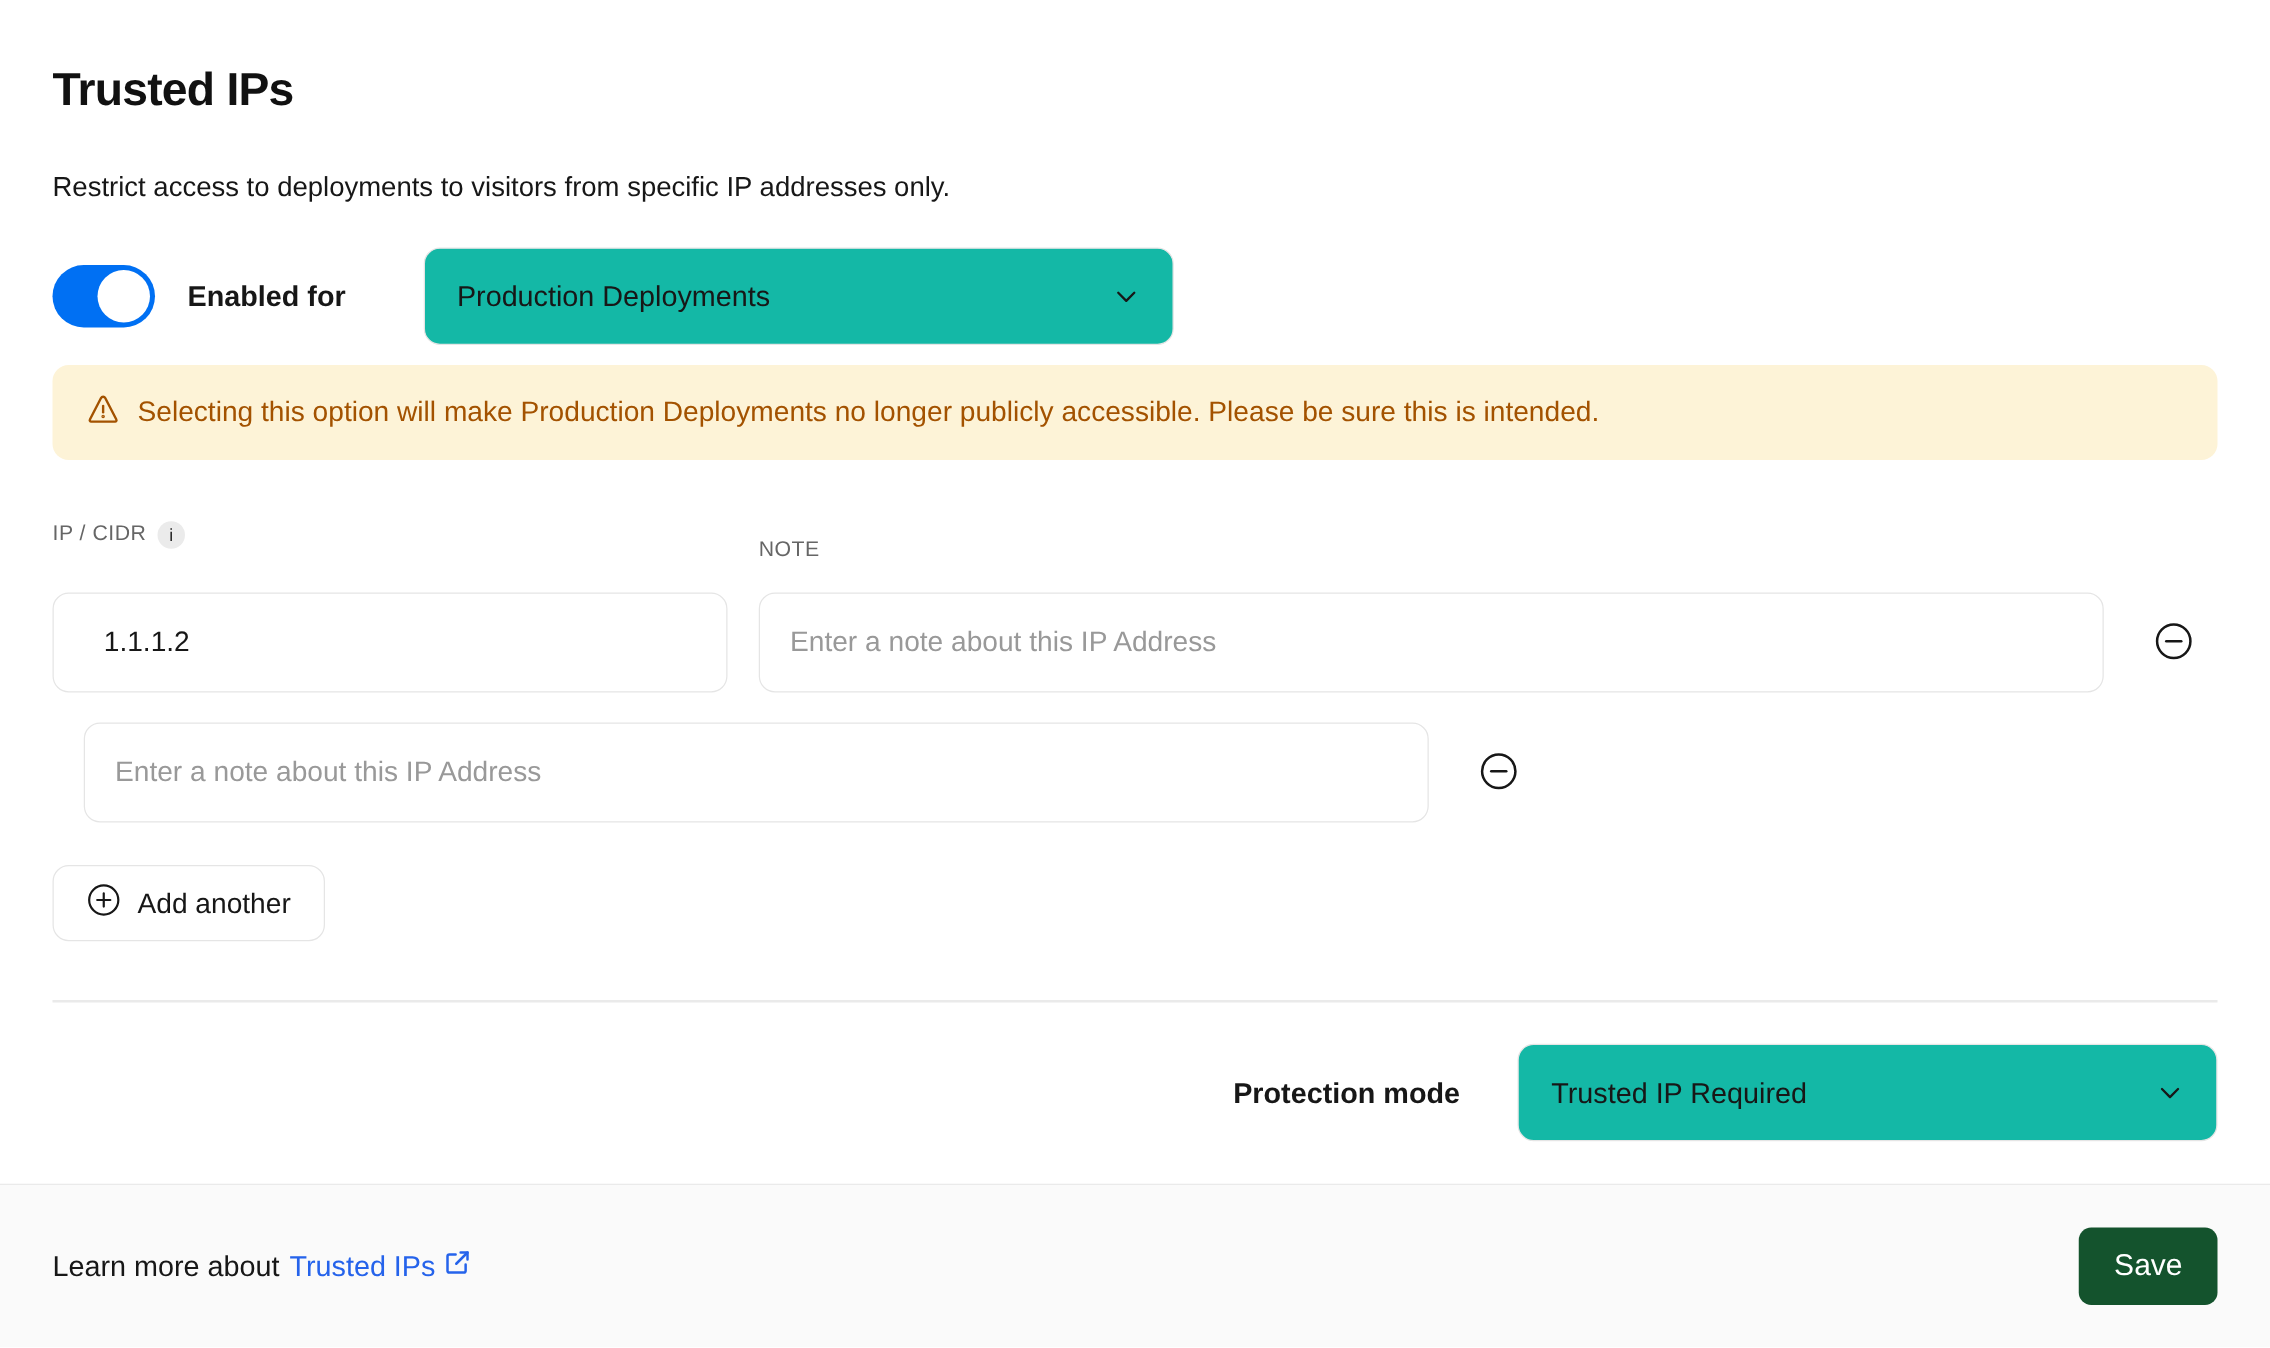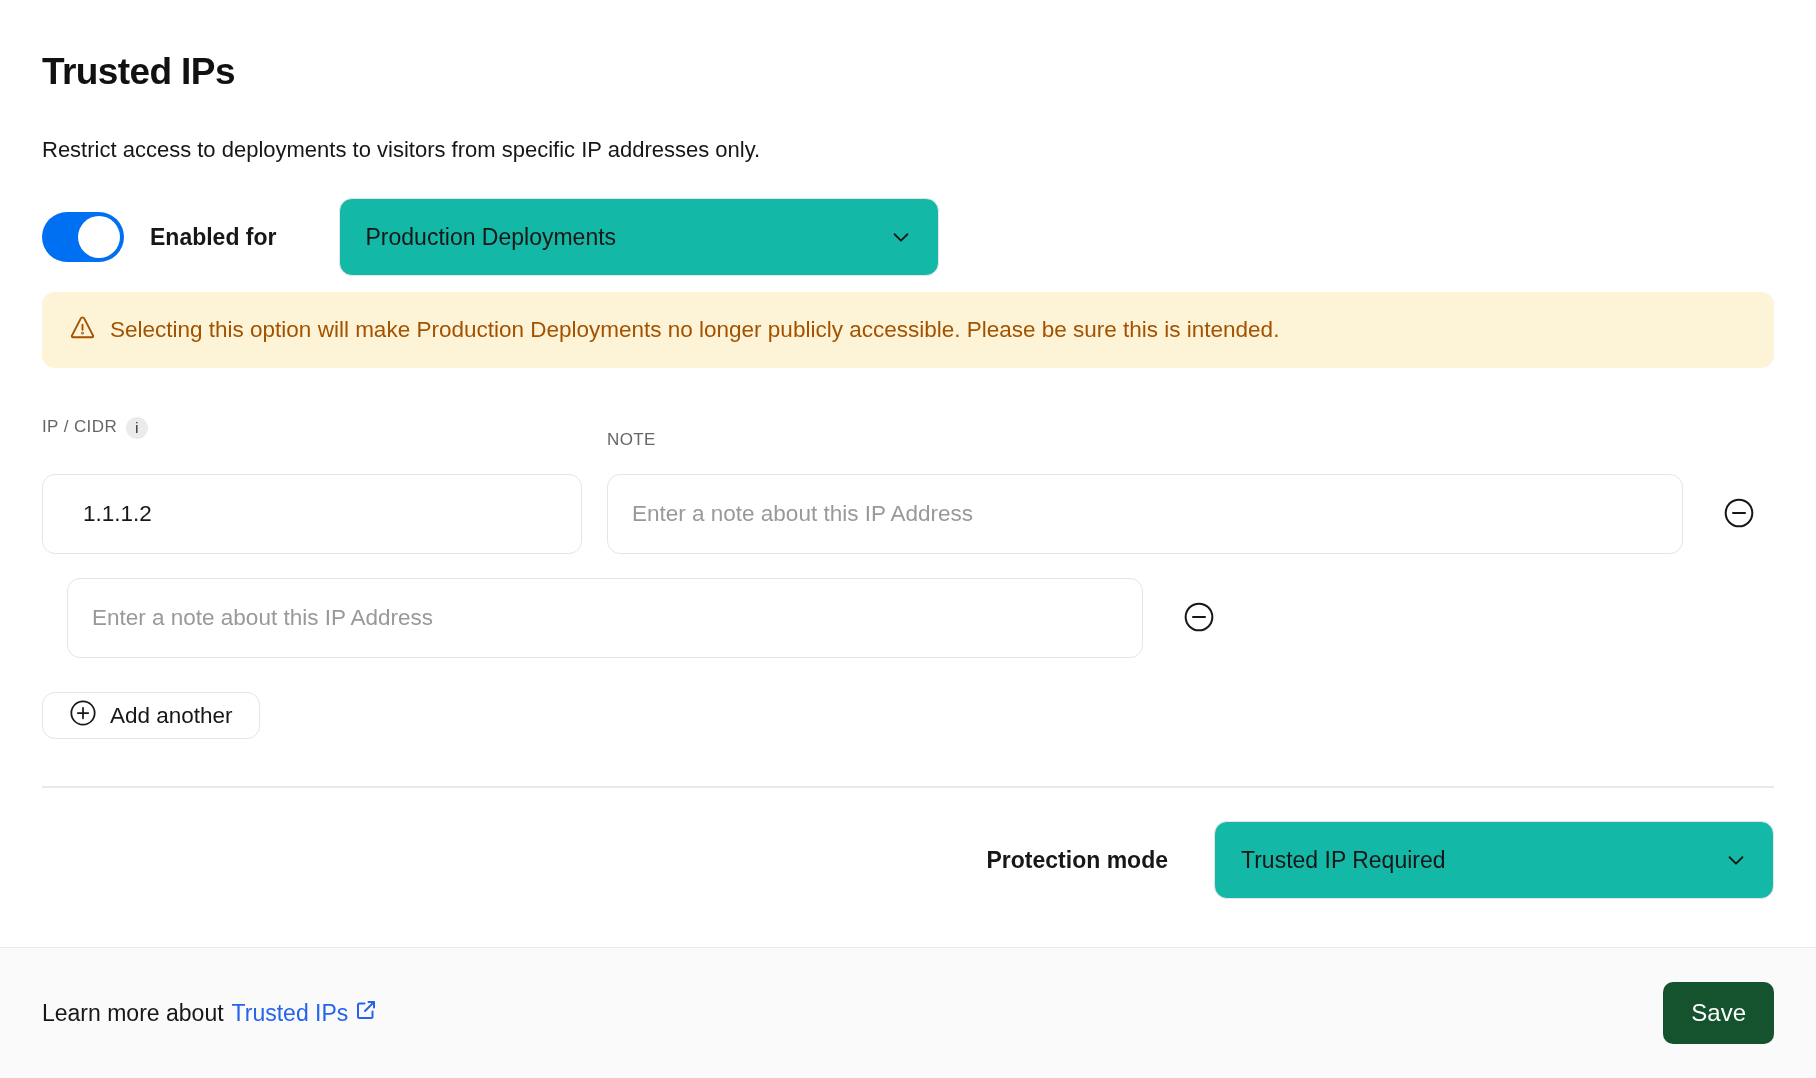--- a/index.html
+++ b/index.html
@@ -142,21 +142,21 @@
     width: 36px; height: 36px;
     padding: 0;
     background: none;
     border: none;
     cursor: pointer;
     display: flex; align-items: center; justify-content: center;
   }
 
   .add-btn {
     margin-top: 34px;
-    height: 47px;
+    height: 61px;
     display: inline-flex;
     align-items: center;
     gap: 13px;
     padding: 0 26px;
     background: #ffffff;
     border: 1px solid #E5E5E5;
     border-radius: 13px;
     font-size: 22.5px;
     font-weight: 500;
     font-family: "Liberation Sans", sans-serif;

